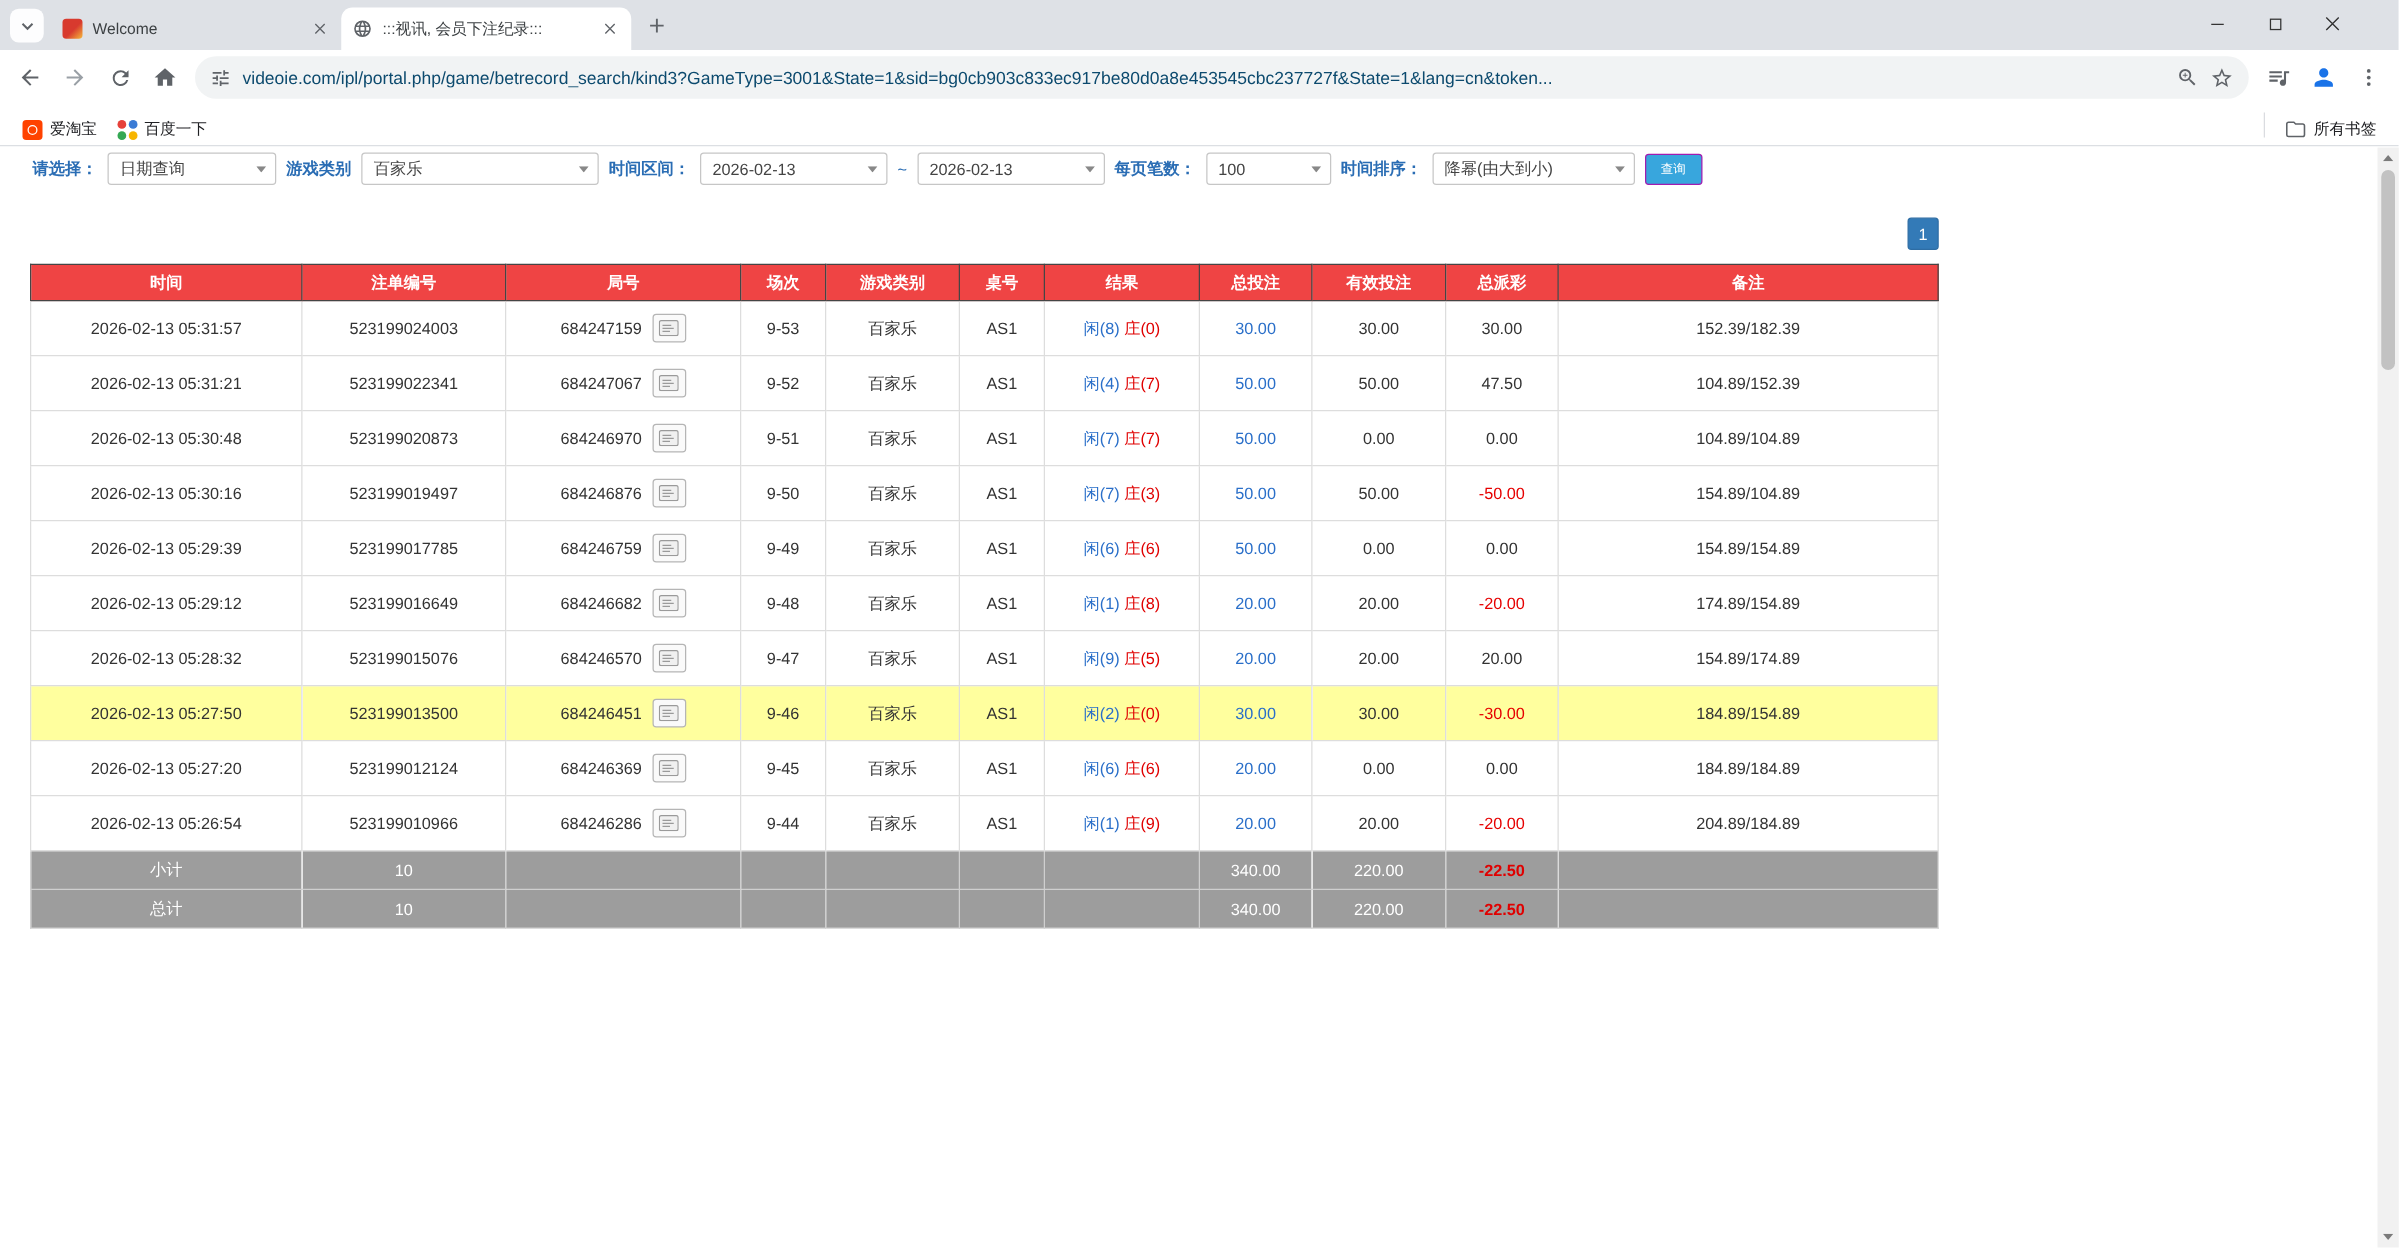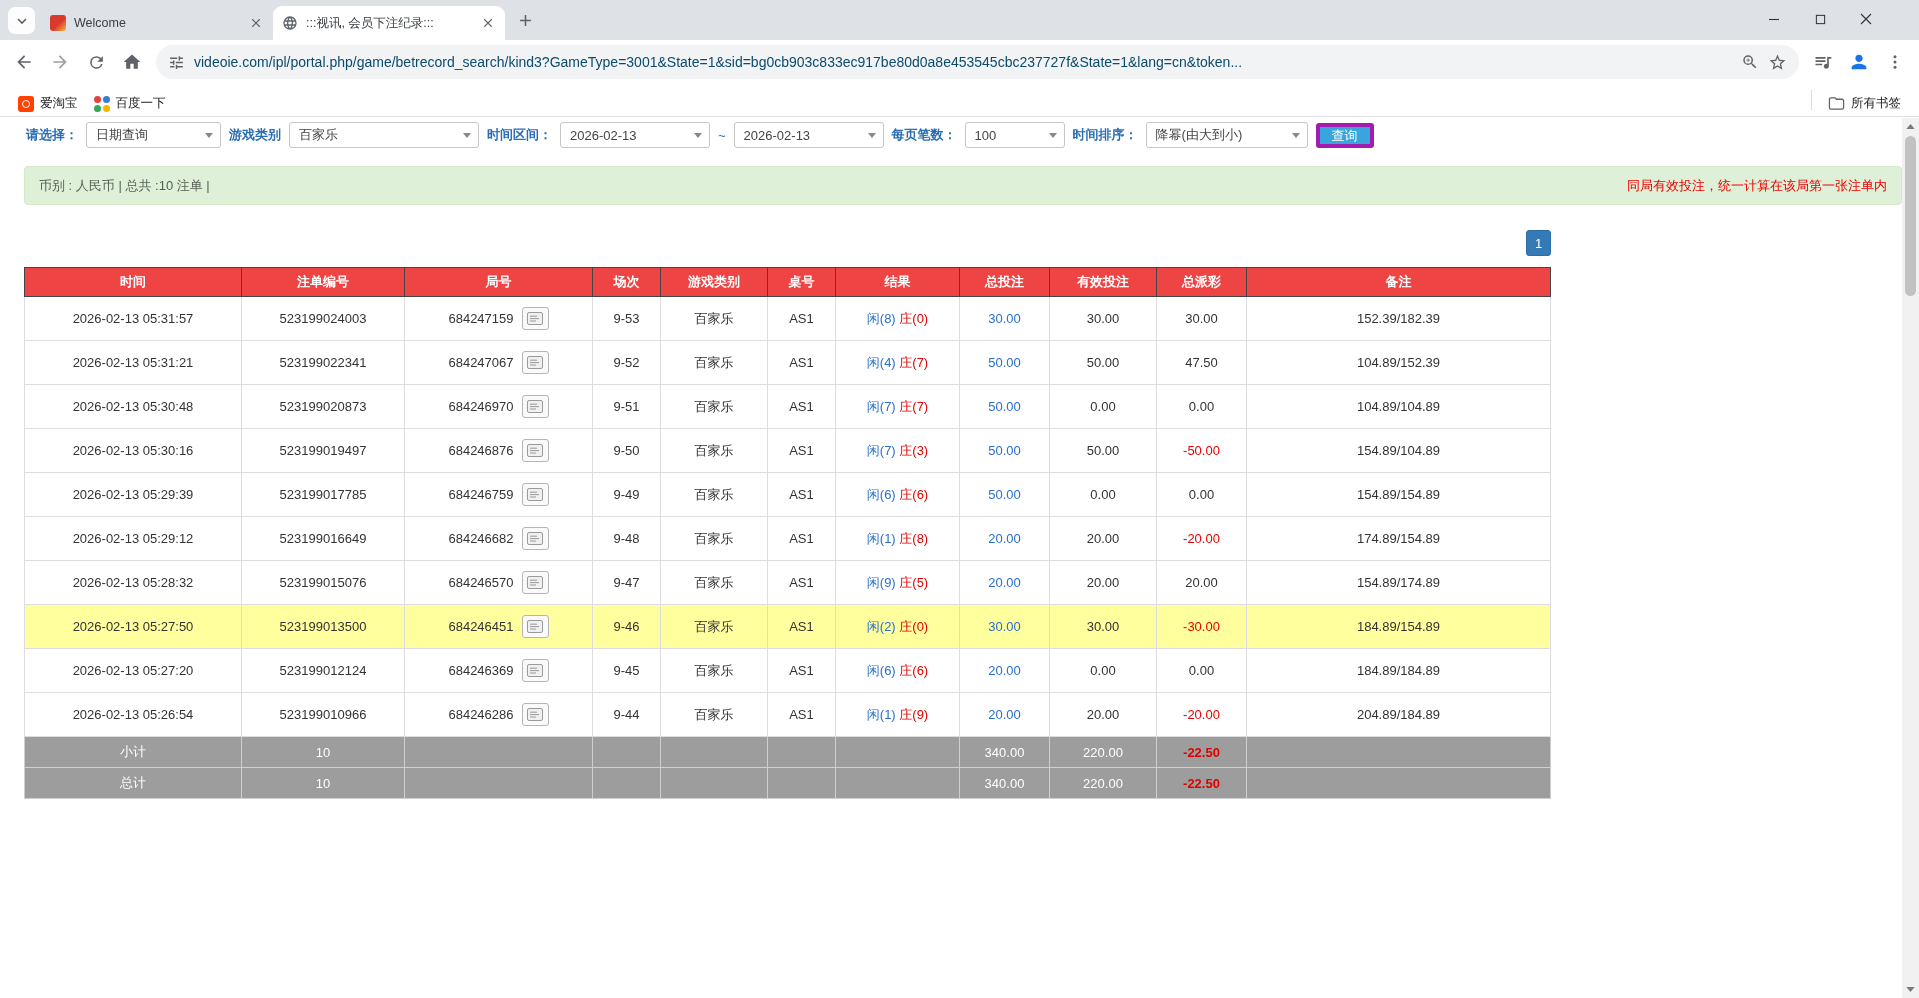--- a/index.html
+++ b/index.html
@@ -46,22 +46,22 @@
   .page { position:absolute; top:118px; left:12px; width:1902px; height:880px; background:#fff; overflow:hidden; }
 
   .filters { display:flex; align-items:center; gap:8px; padding:3px 14px 0; height:31px; }
   .flabel { color:#2a6db4; font-size:13px; font-weight:700; white-space:nowrap; }
   .select { display:inline-flex; align-items:center; justify-content:space-between; height:26px;
     border:1px solid #c6c6c6; border-radius:3px; background:#fff; padding:0 7px 0 9px;
     font-size:13px; color:#444; gap:6px; cursor:pointer; flex:none; }
   .w135{width:135px} .w190{width:190px} .w150{width:150px} .w100{width:100px} .w160{width:162px}
   .sel-text { white-space:nowrap; overflow:hidden; }
   .tilde { color:#2a6db4; font-size:13px; }
-  .query-btn { height:25px; padding:0 12px; background:#38a6dd; border:4px solid #a21caf; border-radius:3px;
-    color:#fff; font-size:13px; cursor:pointer; }
+  .query-btn { height:25px; padding:0 12px; background:#38a6dd; border:1px solid #a21caf; border-radius:3px;
+    color:#fff; font-size:10px; cursor:pointer; }
 
   .alert { margin:17px 12px 0; height:39px; background:#dff0d8; border:1px solid #d6e9c6; border-radius:4px;
     display:flex; align-items:center; justify-content:space-between; padding:0 14px; font-size:13px; }
   .alert-left { color:#565f56; }
   .alert-right { color:#ed0000; }
 
   .pager { width:1539px; display:flex; justify-content:flex-end; margin:25px 0 11px; }
   .page-btn { min-width:25px; height:26px; background:#337ab7; border:1px solid #2e6da4; border-radius:3px;
     color:#fff; font-size:13px; cursor:pointer; }
 
@@ -270,24 +270,20 @@
     <div class="select w160">
       <span class="sel-text">降幂(由大到小)</span>
       <svg width="8" height="5" viewBox="0 0 8 5">
           <path d="M0 0l4 5 4-5z" fill="#888"></path>
         </svg>
     </div>
 
     <button class="query-btn">查询</button>
   </div>
 
-  <div class="alert">
-    <span class="alert-left">币别 : 人民币 | 总共 :10 注单 |</span>
-    <span class="alert-right">同局有效投注，统一计算在该局第一张注单内</span>
-  </div>
 
   <div class="pager">
     <button class="page-btn">1</button>
   </div>
 
   <table class="bet-table">
     <colgroup>
       <col style="width:217px">
         <col style="width:163px">
         <col style="width:188px">

